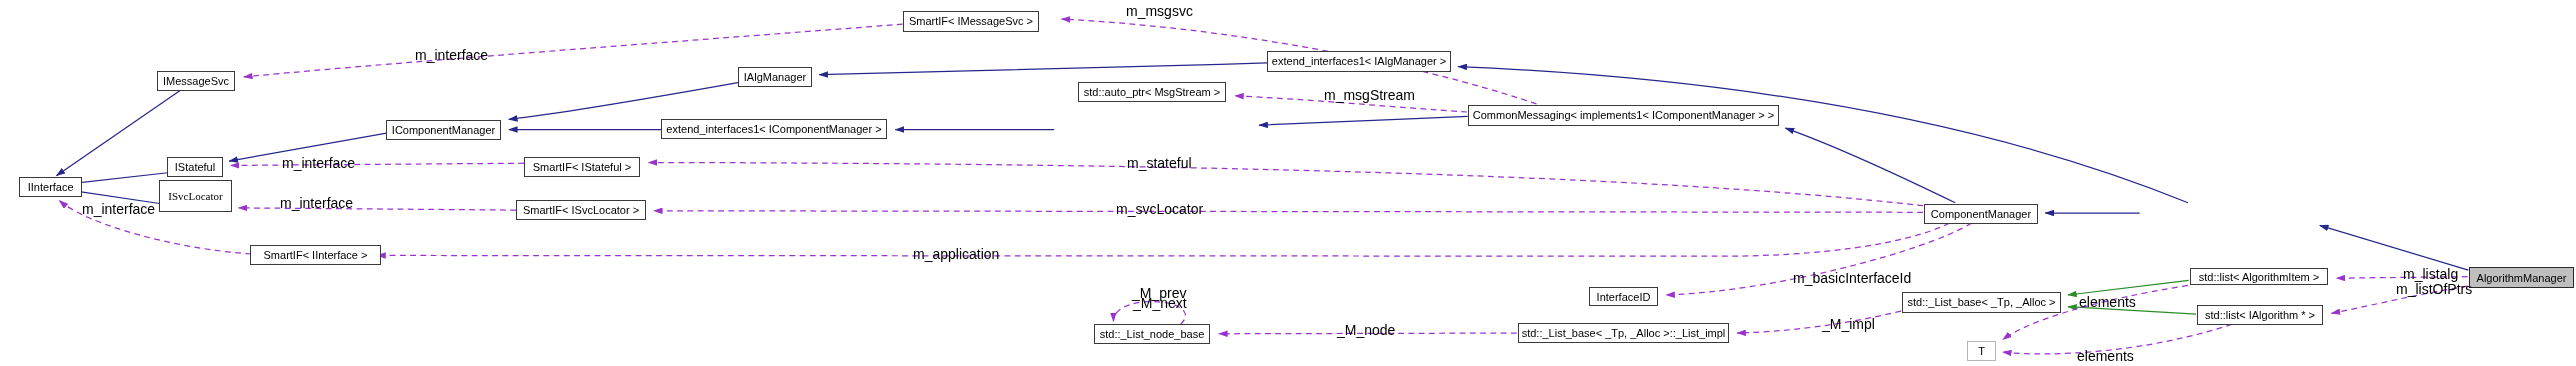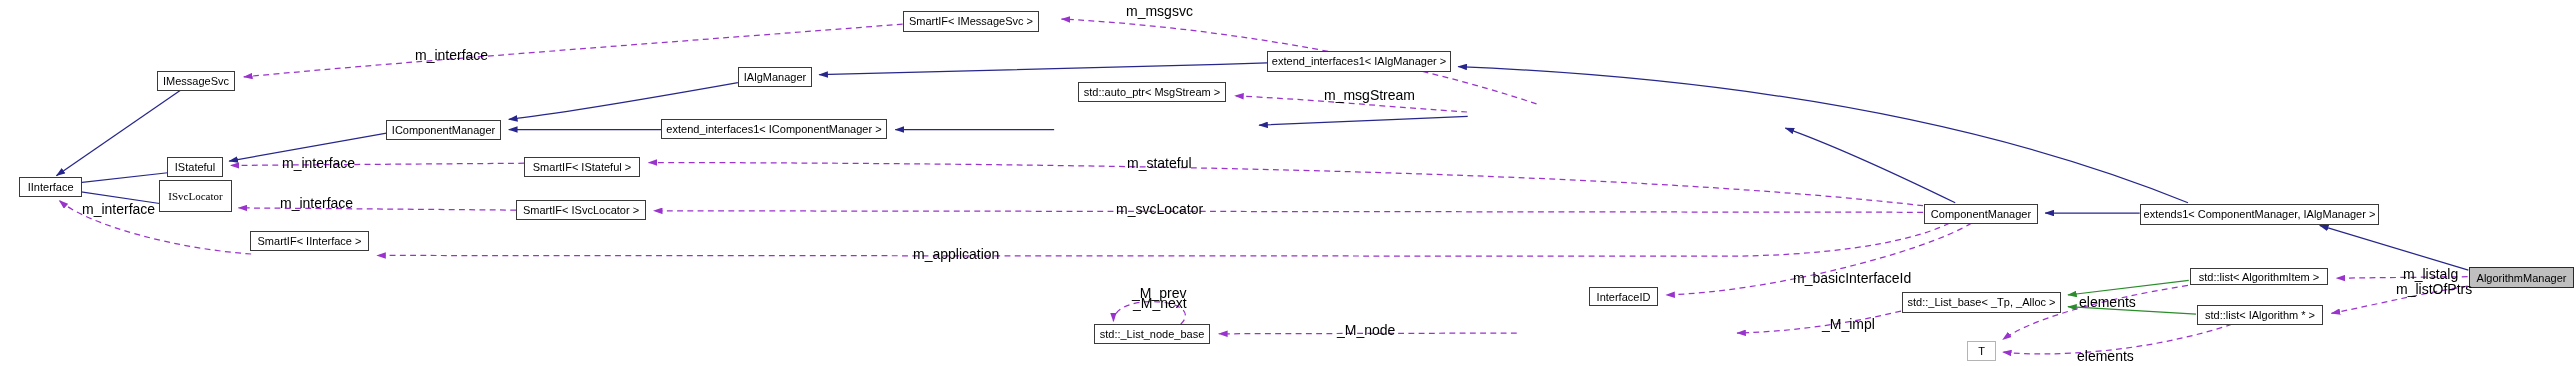--- a/index.html
+++ b/index.html
@@ -73,35 +73,36 @@
       <path class="edge-purple" d="M 3370,391 C 3300,402 3255,414 3184,428" marker-end="url(#ap)"></path>
       <path class="edge-purple" d="M 2988,390 C 2860,410 2770,438 2735,464" marker-end="url(#ap)"></path>
       <path class="edge-purple" d="M 3048,443 C 2930,482 2800,488 2735,481" marker-end="url(#ap)"></path>
     </g>
   </svg>
 
   <div class="node" style="left:2.2px;top:177px;width:63px;height:20px;margin-left:17px;">IInterface</div>
   <div class="node" style="left:157px;top:71px;width:78px;height:20px;">IMessageSvc</div>
   <div class="node" style="left:167px;top:157px;width:56px;height:20px;">IStateful</div>
   <div class="node" style="left:159px;top:180px;width:73px;height:32px;font-family:Liberation Serif, serif;">ISvcLocator</div>
-  <div class="node" style="left:250px;top:231px;width:119px;height:20px;">SmartIF&lt; IInterface &gt;</div>
+  <div class="node" style="left:250px;top:245px;width:131px;height:20px;">SmartIF&lt; IInterface &gt;</div>
   <div class="node" style="left:524px;top:157px;width:116px;height:20px;">SmartIF&lt; IStateful &gt;</div>
   <div class="node" style="left:516px;top:200px;width:130px;height:20px;">SmartIF&lt; ISvcLocator &gt;</div>
   <div class="node" style="left:903px;top:11px;width:136px;height:20.5px;">SmartIF&lt; IMessageSvc &gt;</div>
   <div class="node" style="left:386px;top:120px;width:115px;height:20px;">IComponentManager</div>
   <div class="node" style="left:661px;top:119px;width:226px;height:20px;">extend_interfaces1&lt; IComponentManager &gt;</div>
   <div class="node" style="left:738px;top:67px;width:74px;height:20px;">IAlgManager</div>
   <div class="node" style="left:1267px;top:51px;width:184px;height:20.5px;">extend_interfaces1&lt; IAlgManager &gt;</div>
   <div class="node" style="left:1078px;top:82px;width:148px;height:20px;">std::auto_ptr&lt; MsgStream &gt;</div>
+  <div class="node" style="left:1468px;top:105px;width:311px;height:20.5px;">CommonMessaging&lt; implements1&lt; IComponentManager &gt; &gt;</div>
   <div class="node" style="left:1924px;top:204px;width:114px;height:20px;">ComponentManager</div>
-  <div class="node" style="left:2140px;top:204px;width:239px;height:20.5px;">extends1&lt; ComponentManager, IAlgManager &gt;</div>
   <div class="node main" style="left:2469px;top:267px;width:105px;height:21px;">AlgorithmManager</div>
   <div class="node" style="left:2190px;top:268px;width:138px;height:17px;">std::list&lt; AlgorithmItem &gt;</div>
   <div class="node" style="left:2197px;top:305px;width:126px;height:20px;">std::list&lt; IAlgorithm * &gt;</div>
   <div class="node" style="left:1902px;top:292px;width:159px;height:20.5px;">std::_List_base&lt; _Tp, _Alloc &gt;</div>
+  <div class="node" style="left:1518px;top:323px;width:211px;height:20px;">std::_List_base&lt; _Tp, _Alloc &gt;::_List_impl</div>
   <div class="node" style="left:1094px;top:324px;width:116px;height:20px;">std::_List_node_base</div>
   <div class="node" style="left:1589px;top:287px;width:69px;height:19px;">InterfaceID</div>
   <div class="node tmpl" style="left:1967px;top:341px;width:29px;height:20px;">T</div>
 
   <span class="elabel" style="left:415px;top:47px;">m_interface</span>
   <span class="elabel" style="left:1126px;top:2.9px;">m_msgsvc</span>
   <span class="elabel" style="left:1324px;top:87px;">m_msgStream</span>
   <span class="elabel" style="left:1127px;top:155px;">m_stateful</span>
   <span class="elabel" style="left:282px;top:155px;">m_interface</span>
   <span class="elabel" style="left:280px;top:195px;">m_interface</span>

